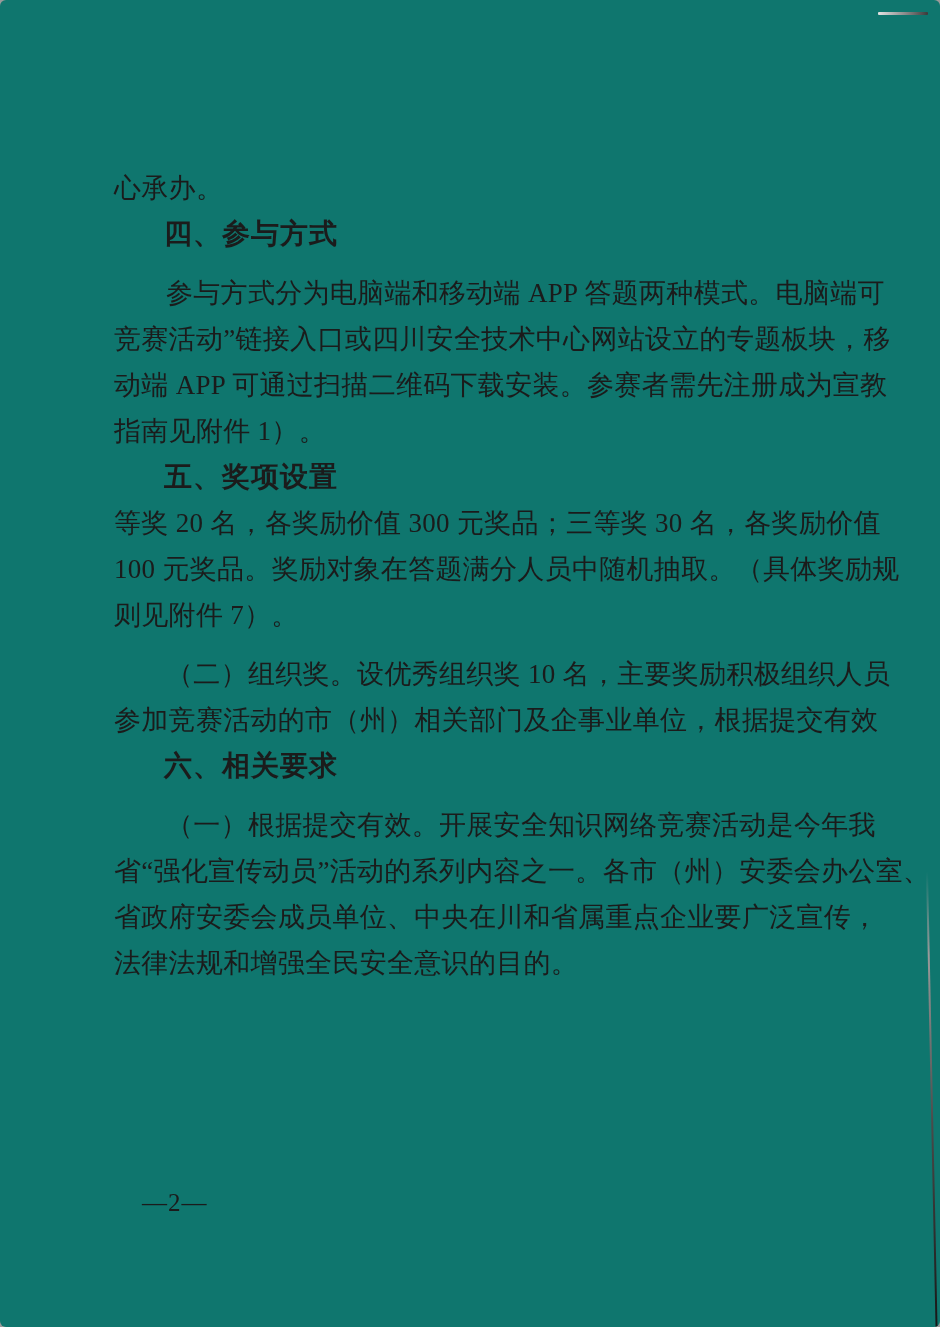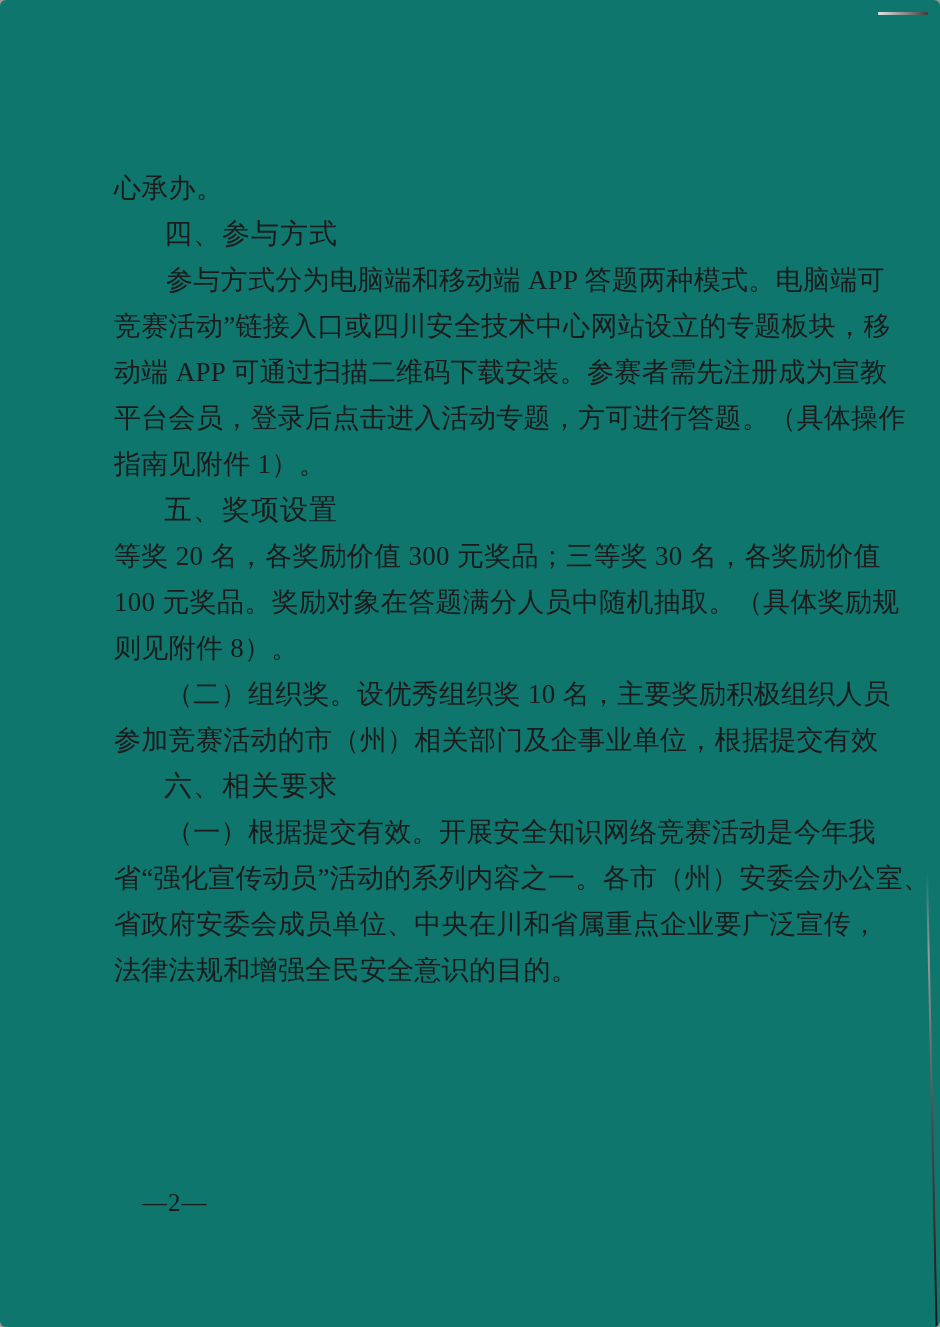--- a/index.html
+++ b/index.html
@@ -27,24 +27,25 @@
     height: 46px;
     line-height: 46px;
     font-size: 27px;
     letter-spacing: 0.3px;
     white-space: nowrap;
     margin: 0;
     font-weight: 400;
   }
   .ind {
     padding-left: 52px;
+    margin-top: 13px;
   }
   .hd {
     font-family: "Liberation Sans", "DejaVu Sans", sans-serif;
-    font-weight: 400;
+    font-weight: 700;
     font-size: 28px;
     padding-left: 50px;
     letter-spacing: 1px;
   }
   .pageno {
     position: absolute;
     left: 142px;
     top: 1186px;
     height: 34px;
     line-height: 34px;
@@ -81,27 +82,26 @@
   <div class="artifact-right"></div>
 
   <main class="text-block">
 
     <p class="ln">心承办。</p>
 
     <h2 class="ln hd">四、参与方式</h2>
     <p class="ln ind">参与方式分为电脑端和移动端 APP 答题两种模式。电脑端可</p>
     <p class="ln">竞赛活动”链接入口或四川安全技术中心网站设立的专题板块，移</p>
     <p class="ln">动端 APP 可通过扫描二维码下载安装。参赛者需先注册成为宣教</p>
-    <p class="ln">平台会员，登录后点击进入活动专题，方可进行答题。（具体操作</p>
     <p class="ln">指南见附件 1）。</p>
 
     <h2 class="ln hd">五、奖项设置</h2>
     <p class="ln">等奖 20 名，各奖励价值 300 元奖品；三等奖 30 名，各奖励价值</p>
     <p class="ln">100 元奖品。奖励对象在答题满分人员中随机抽取。（具体奖励规</p>
-    <p class="ln">则见附件 8）。</p>
+    <p class="ln">则见附件 7）。</p>
     <p class="ln ind">（二）组织奖。设优秀组织奖 10 名，主要奖励积极组织人员</p>
     <p class="ln">参加竞赛活动的市（州）相关部门及企事业单位，根据提交有效</p>
 
     <h2 class="ln hd">六、相关要求</h2>
     <p class="ln ind">（一）根据提交有效。开展安全知识网络竞赛活动是今年我</p>
     <p class="ln">省“强化宣传动员”活动的系列内容之一。各市（州）安委会办公室、</p>
     <p class="ln">省政府安委会成员单位、中央在川和省属重点企业要广泛宣传，</p>
     <p class="ln">法律法规和增强全民安全意识的目的。</p>
 
   </main>

